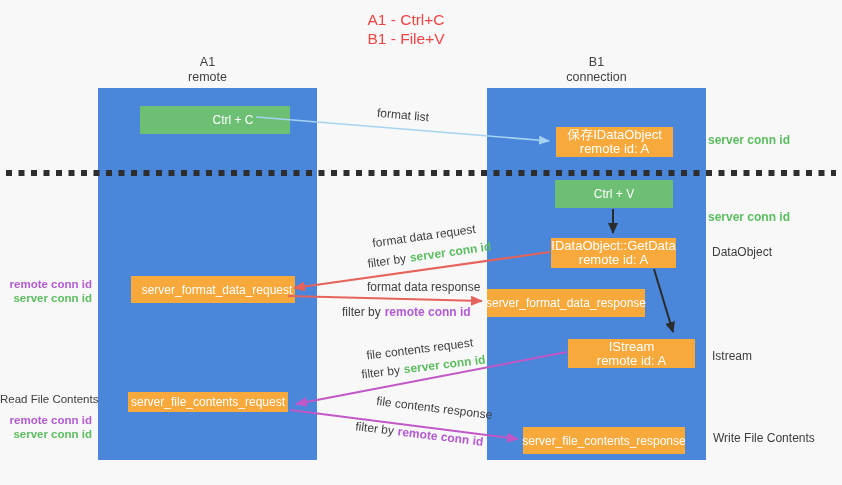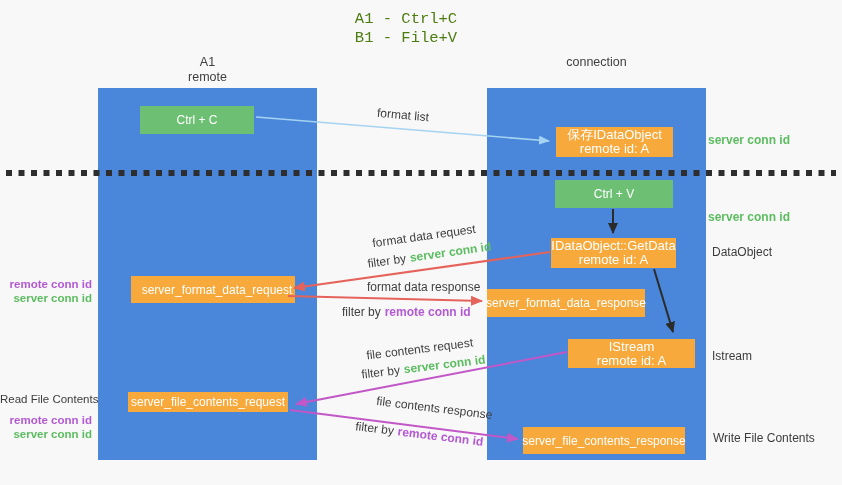--- a/index.html
+++ b/index.html
@@ -10,28 +10,28 @@
   
   .lane{position:absolute;top:88px;height:372px;background:#4a86d9;}
   .lane-a{left:98px;width:219px;}
   .lane-b{left:487px;width:219px;}
   .lane-header{position:absolute;top:55px;text-align:center;color:#3f3f3f;
     font-size:12.5px;line-height:15px;white-space:nowrap;}
   .lane-header.a{left:98px;width:219px;}
   .lane-header.b{left:487px;width:219px;}
   
   .title{position:absolute;top:10px;left:306px;width:200px;text-align:center;
-    font-size:15.5px;line-height:19px;color:#4d7c0f;font-family:Liberation Mono, monospace;}
+    font-size:15.5px;line-height:19px;color:#ef4444;}
   
   .node{position:absolute;display:flex;flex-direction:column;align-items:center;
     justify-content:center;color:#fff;font-size:12px;text-align:center;z-index:2;}
   .node.two{font-size:13px;line-height:14px;}
   .green{background:#6dbf73;}
   .orange{background:#f7a93c;}
-  .n-ctrl-c{left:140px;top:106px;width:114px;height:28px;}
+  .n-ctrl-c{left:140px;top:106px;width:114px;height:28px;padding-left:36px;}
   .n-save{left:556px;top:127px;width:117px;height:30px;}
   .n-ctrl-v{left:555px;top:180px;width:118px;height:28px;}
   .n-getdata{left:551px;top:238px;width:125px;height:30px;}
   .n-format-req{left:131px;top:276px;width:156px;height:27px;padding-left:8px;}
   .n-format-resp{left:487px;top:289px;width:158px;height:28px;}
   .n-istream{left:568px;top:339px;width:127px;height:29px;}
   .n-file-req{left:128px;top:392px;width:160px;height:20px;}
   .n-file-resp{left:523px;top:427px;width:162px;height:27px;}
   
   .alabel{position:absolute;font-size:12px;color:#3f3f3f;white-space:nowrap;z-index:2;}
@@ -72,20 +72,21 @@
   <div class="title">
     <div>A1 - Ctrl+C</div>
     <div>B1 - File+V</div>
   </div>
 
   <div class="lane-header a">
     <div>A1</div>
     <div>remote</div>
   </div>
   <div class="lane-header b">
+    <div>B1</div>
     <div>connection</div>
   </div>
 
   <div class="lane lane-a"></div>
   <div class="lane lane-b"></div>
 
   <div class="node green n-ctrl-c">
     <span>Ctrl + C</span>
   </div>
   <div class="node orange two n-save">

